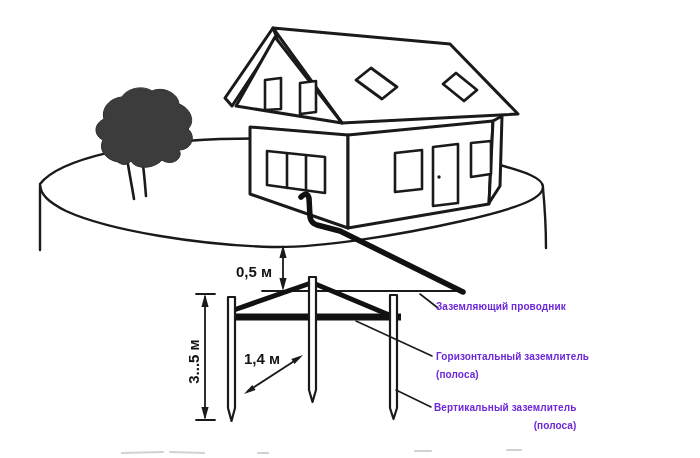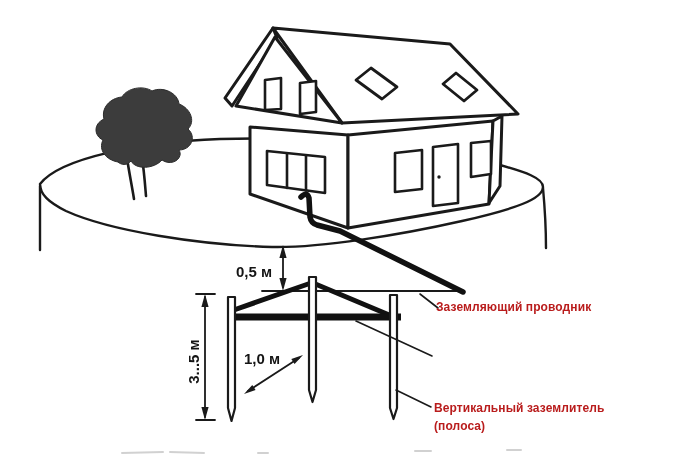--- a/index.html
+++ b/index.html
@@ -2,21 +2,21 @@
 <html><head>
 <meta charset="utf-8">
 <style>
   html,body{margin:0;padding:0;background:#ffffff;}
   #stage{
     position:relative;width:700px;height:458px;background:#ffffff;
     font-family:"Liberation Sans",sans-serif;overflow:hidden;
   }
   #artwork{position:absolute;left:0;top:0;}
   .callout{
-    position:absolute;color:#b91c1c;font-size:12px;font-weight:bold;
+    position:absolute;color:#6d28d9;font-size:10px;font-weight:bold;
     line-height:18px;white-space:nowrap;letter-spacing:.1px;
   }
   .dim{
     position:absolute;color:#141414;font-size:15px;font-weight:bold;
     white-space:nowrap;
   }
   .dim-vertical{
     transform:rotate(-90deg);transform-origin:center center;
     width:56px;text-align:center;
   }
@@ -125,24 +125,28 @@
       <path d="M 356,321 L 432,356"></path>
       <path d="M 396,390 L 431,407"></path>
     </g>
 
     <g stroke="#9a9a9a" stroke-width="2" opacity="0.45">
       <path d="M 122,453 L 163,452 M 170,452 L 204,453 M 258,453 L 268,453 M 415,451 L 431,451 M 507,450 L 521,450"></path>
     </g>
   </svg>
 
   <div class="dim" style="left:236px;top:263px;">0,5 м</div>
-  <div class="dim" style="left:244px;top:350px;">1,0 м</div>
+  <div class="dim" style="left:244px;top:350px;">1,4 м</div>
   <div class="dim dim-vertical" style="left:165px;top:353px;">3...5 м</div>
 
   <div class="callout" style="left:436px;top:298px;">
     <div>Заземляющий проводник</div>
   </div>
-  <div class="callout" style="left:434px;top:399px;">
+  <div class="callout" style="left:436px;top:348px;">
+    <div>Горизонтальный заземлитель</div>
+    <div>(полоса)</div>
+  </div>
+  <div class="callout" style="left:434px;top:399px;text-align:right;">
     <div>Вертикальный заземлитель</div>
     <div>(полоса)</div>
   </div>
 
 </div>
 
 </body></html>

